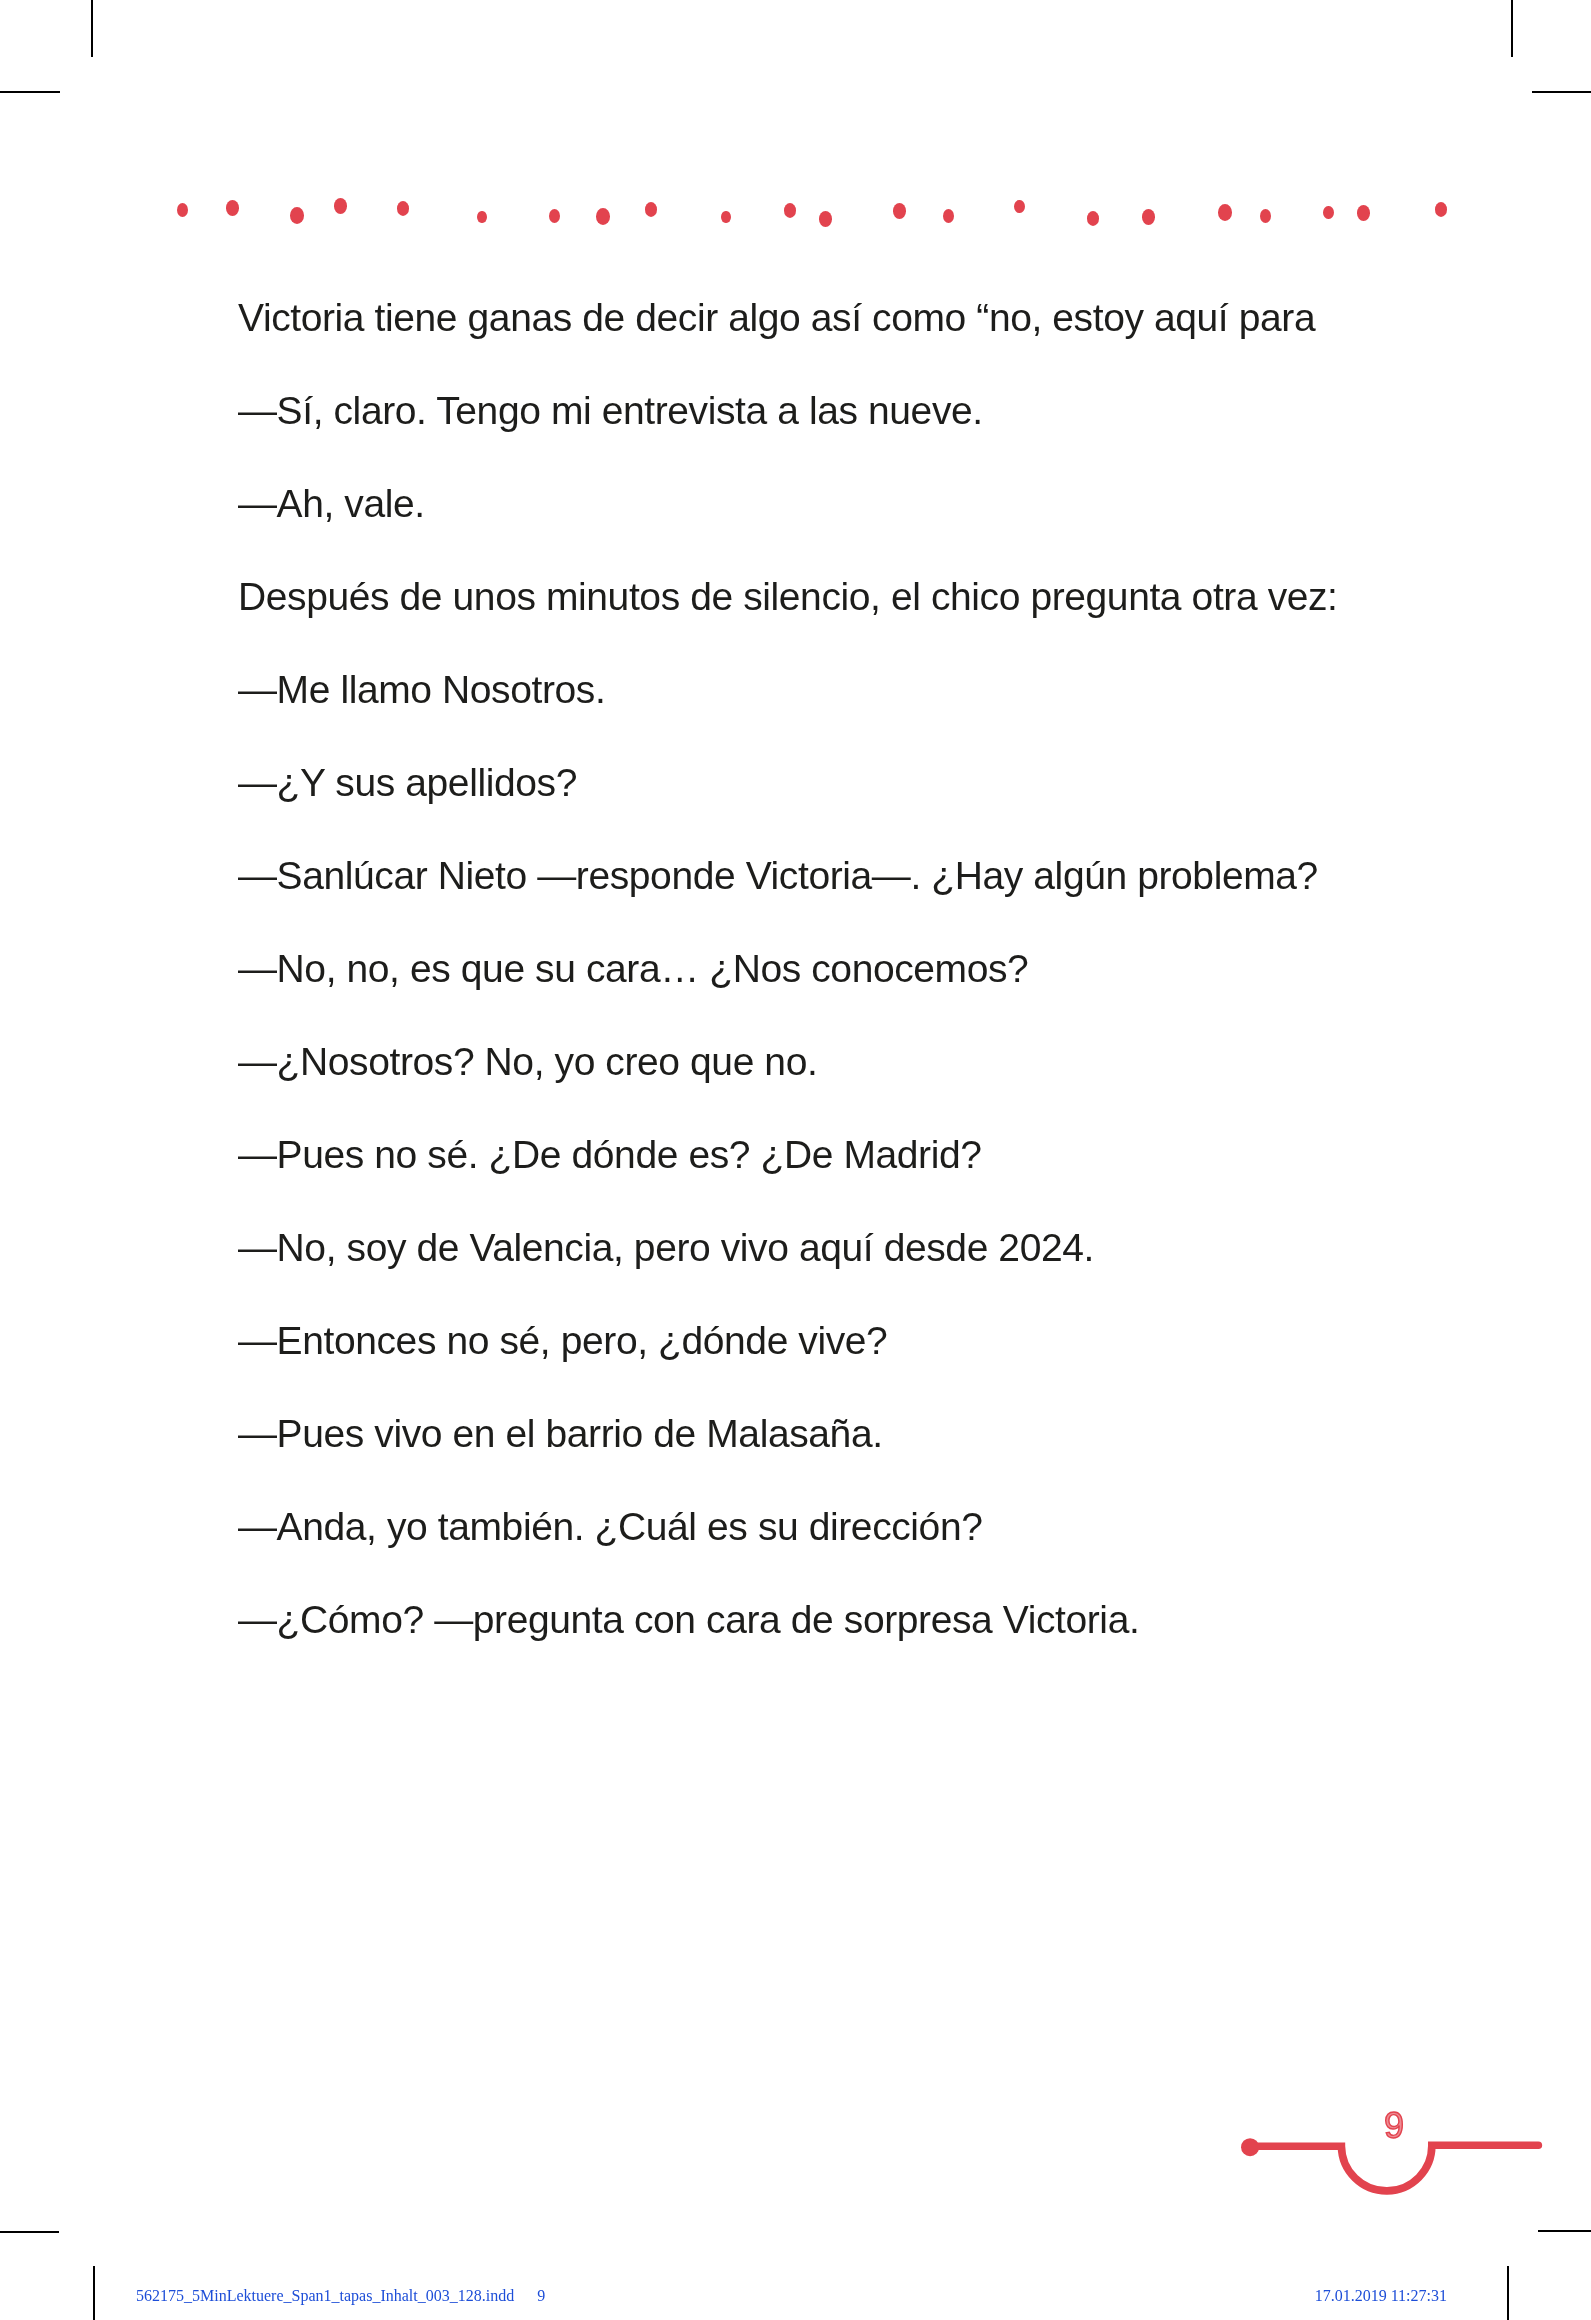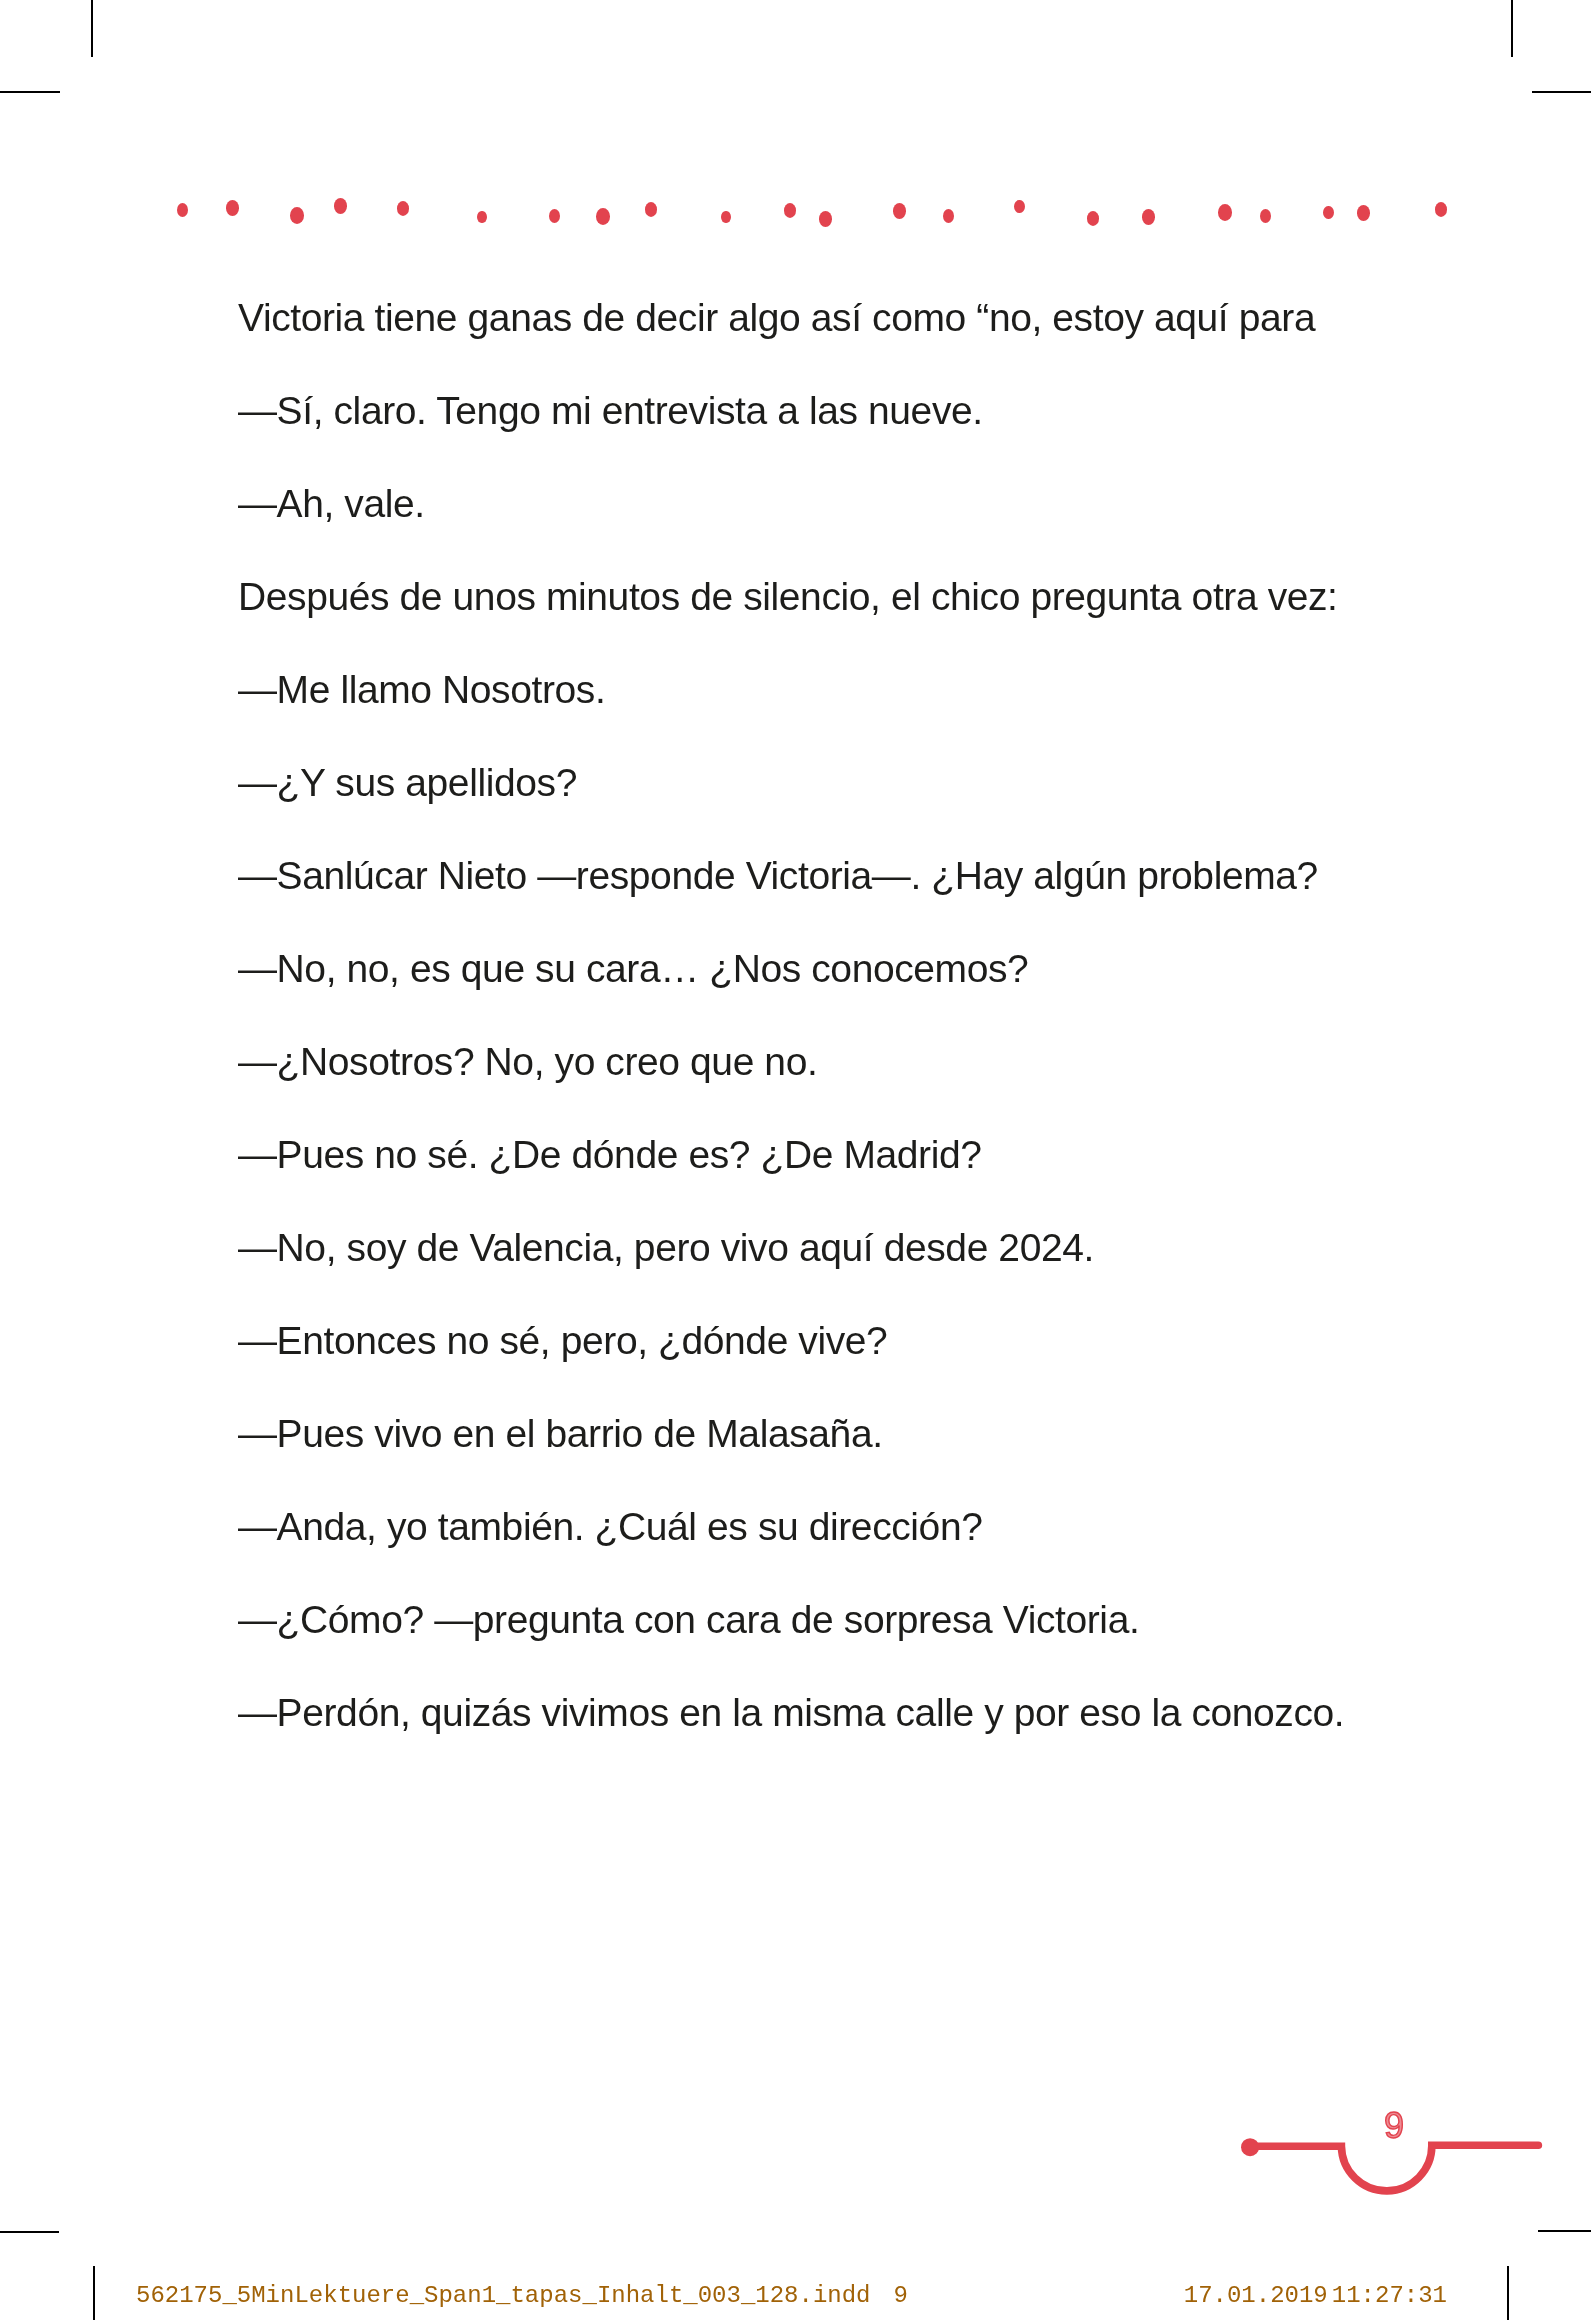--- a/index.html
+++ b/index.html
@@ -46,22 +46,22 @@
     position:absolute;left:152px;top:1.9px;
     font-size:36px;line-height:36px;font-weight:400;
     color:var(--pgfill,#ee8b93);
     -webkit-text-stroke:1.4px var(--accent,#e2434e);
     letter-spacing:0;
   }
 
   
   .footer-left,.footer-right{
     position:absolute;top:2283px;
-    font-family:Liberation Mono, monospace;font-size:24px;line-height:25px;
-    color:#a16207;white-space:nowrap;
+    font-family:Liberation Serif, serif;font-size:16px;line-height:25px;
+    color:#1d4ed8;white-space:nowrap;
   }
   .footer-left{left:136px;}
   .footer-right{right:144px;}
   .footer-left .pg{margin-left:23px;}
   .footer-right .time{margin-left:4px;}
 </style>
 </head>
 <body>
 
 <div class="page">
@@ -111,21 +111,20 @@
     <div class="line">—¿Y sus apellidos?</div>
     <div class="line">—Sanlúcar Nieto —responde Victoria—. ¿Hay algún problema?</div>
     <div class="line">—No, no, es que su cara… ¿Nos conocemos?</div>
     <div class="line">—¿Nosotros? No, yo creo que no.</div>
     <div class="line">—Pues no sé. ¿De dónde es? ¿De Madrid?</div>
     <div class="line">—No, soy de Valencia, pero vivo aquí desde 2024.</div>
     <div class="line">—Entonces no sé, pero, ¿dónde vive?</div>
     <div class="line">—Pues vivo en el barrio de Malasaña.</div>
     <div class="line">—Anda, yo también. ¿Cuál es su dirección?</div>
     <div class="line">—¿Cómo? —pregunta con cara de sorpresa Victoria.</div>
-    <div class="line">—Perdón, quizás vivimos en la misma calle y por eso la conozco.</div>
   </div>
 
   <div class="pagenum-wrap">
     <svg class="pagenum-svg" viewBox="0 0 330 66" xmlns="http://www.w3.org/2000/svg">
       <circle cx="19" cy="19" r="9.5" fill="var(--accent,#e2434e)"></circle>
       <path d="M 19 18 H 115 A 47 47 0 0 0 210 17 H 322" fill="none" stroke="var(--accent,#e2434e)" stroke-width="8" stroke-linecap="round"></path>
     </svg>
     <span class="pagenum">9</span>
   </div>
 

